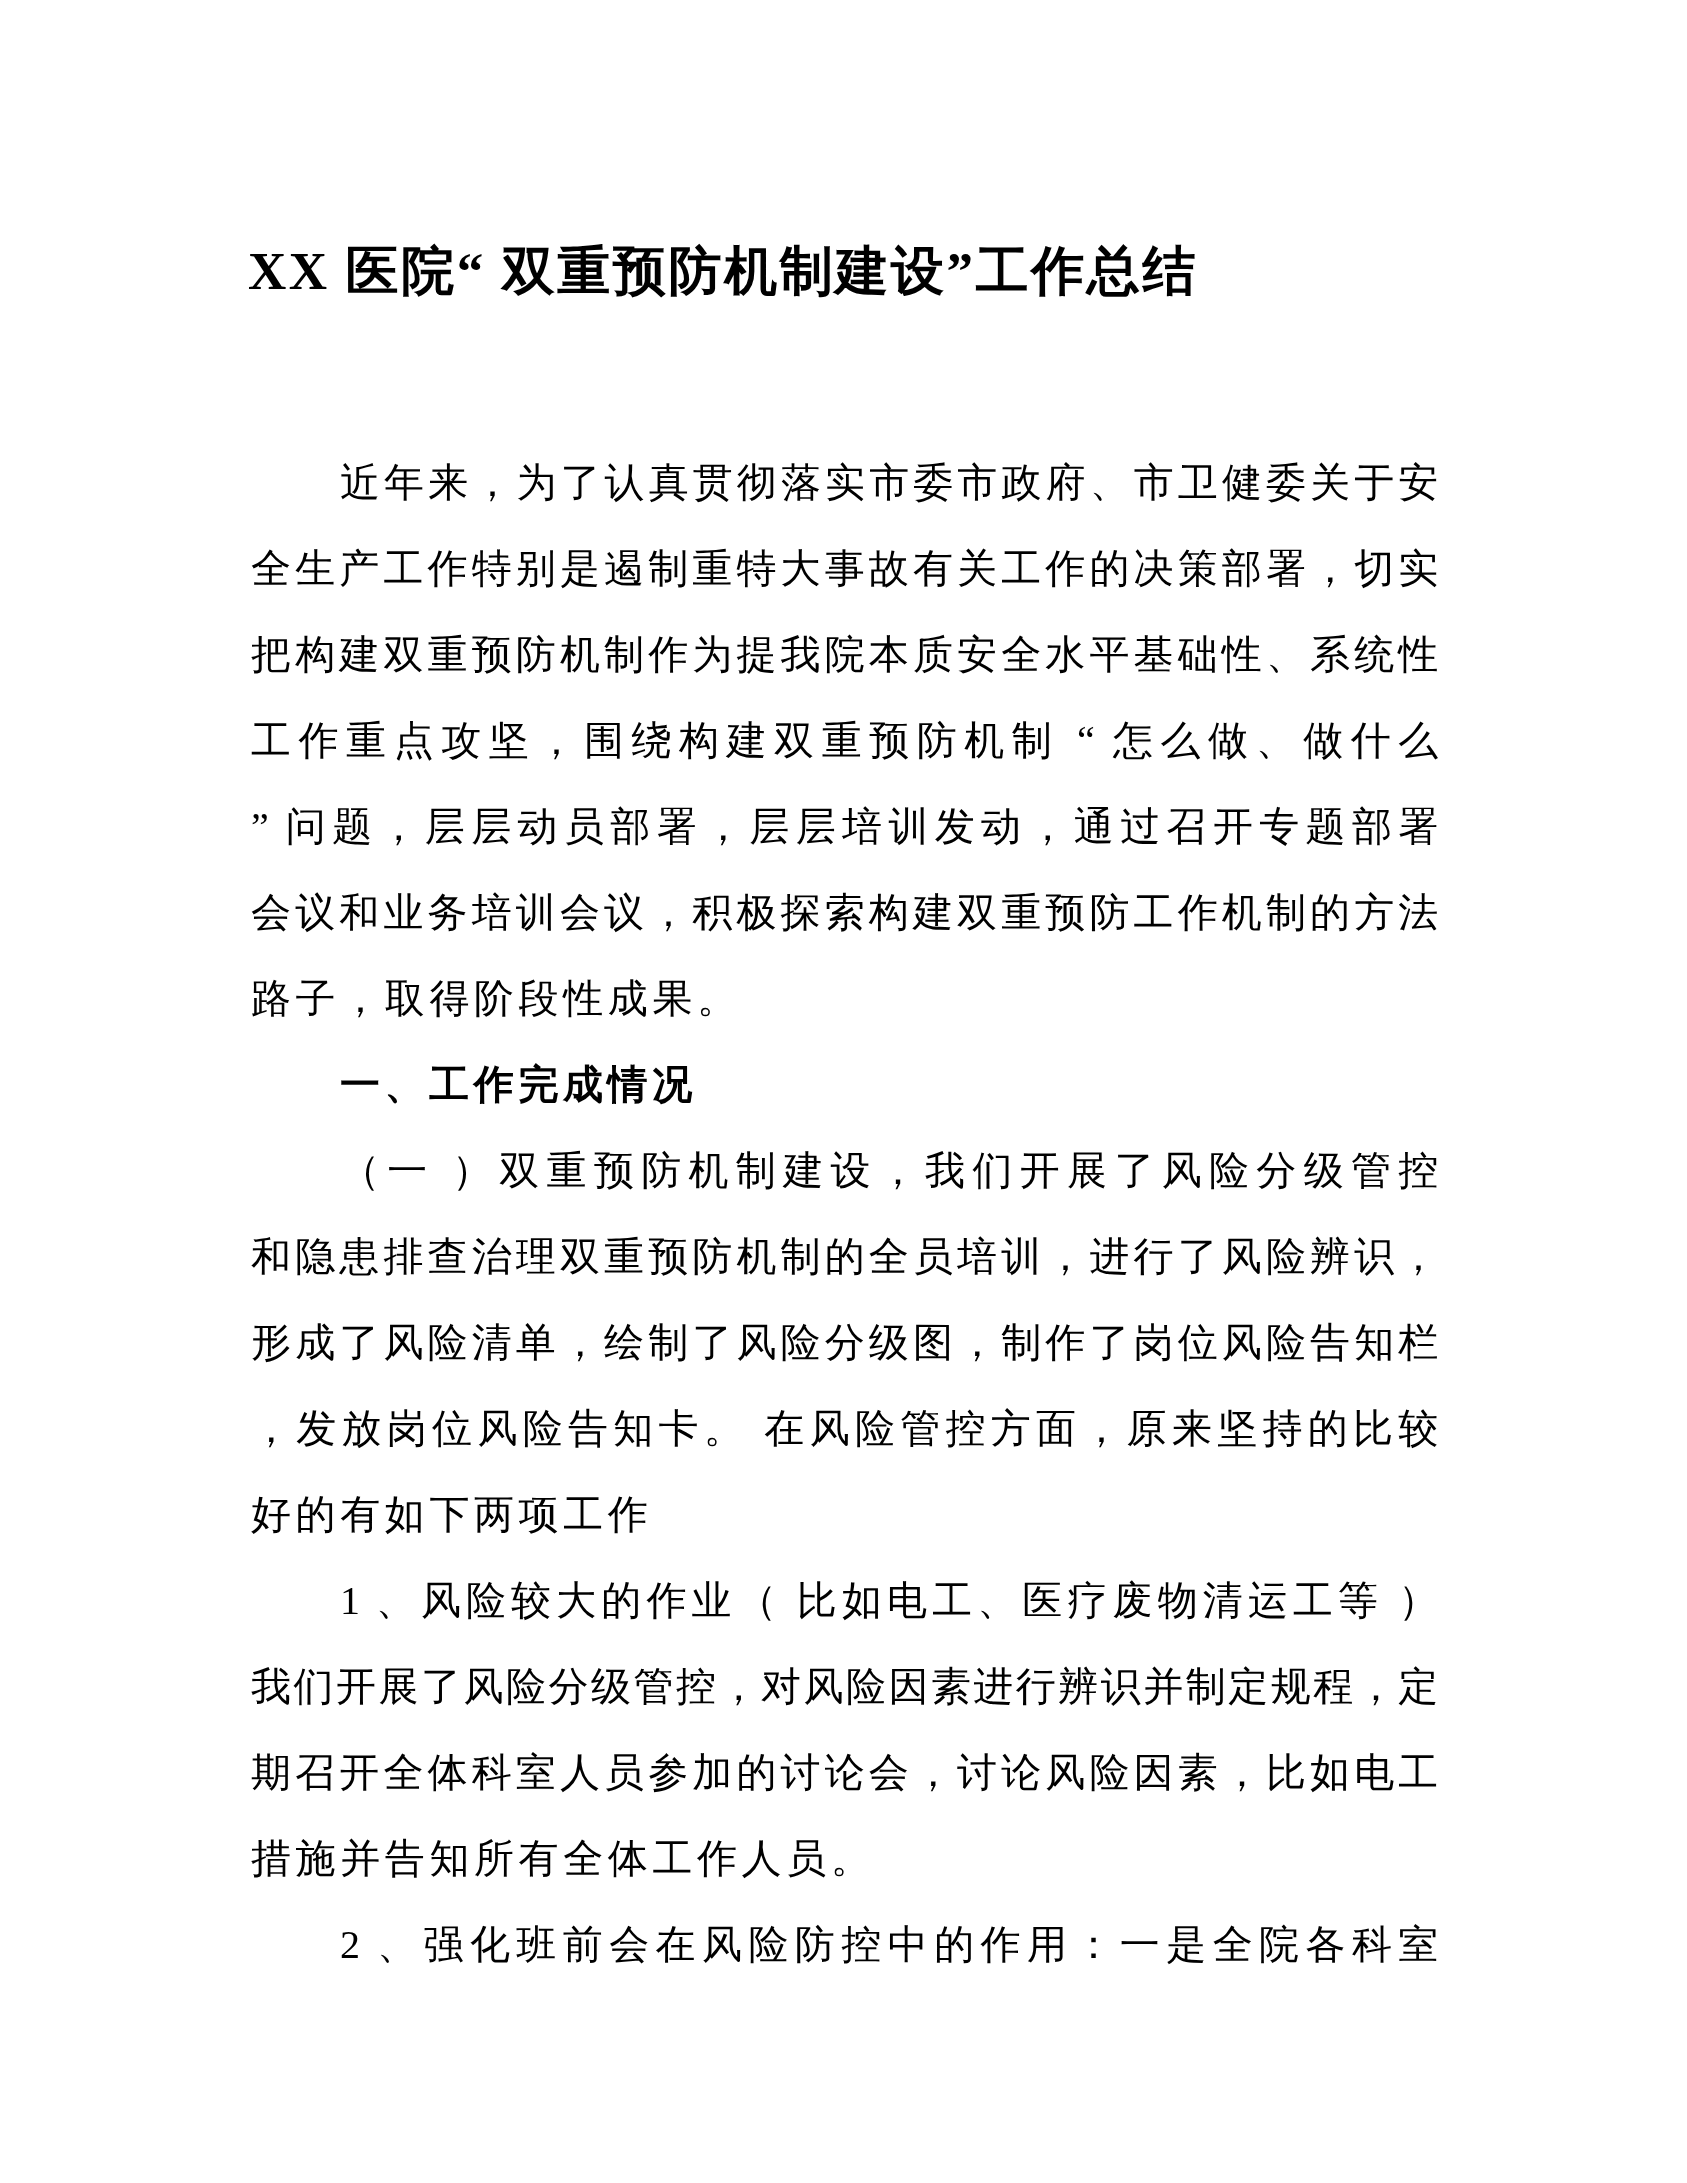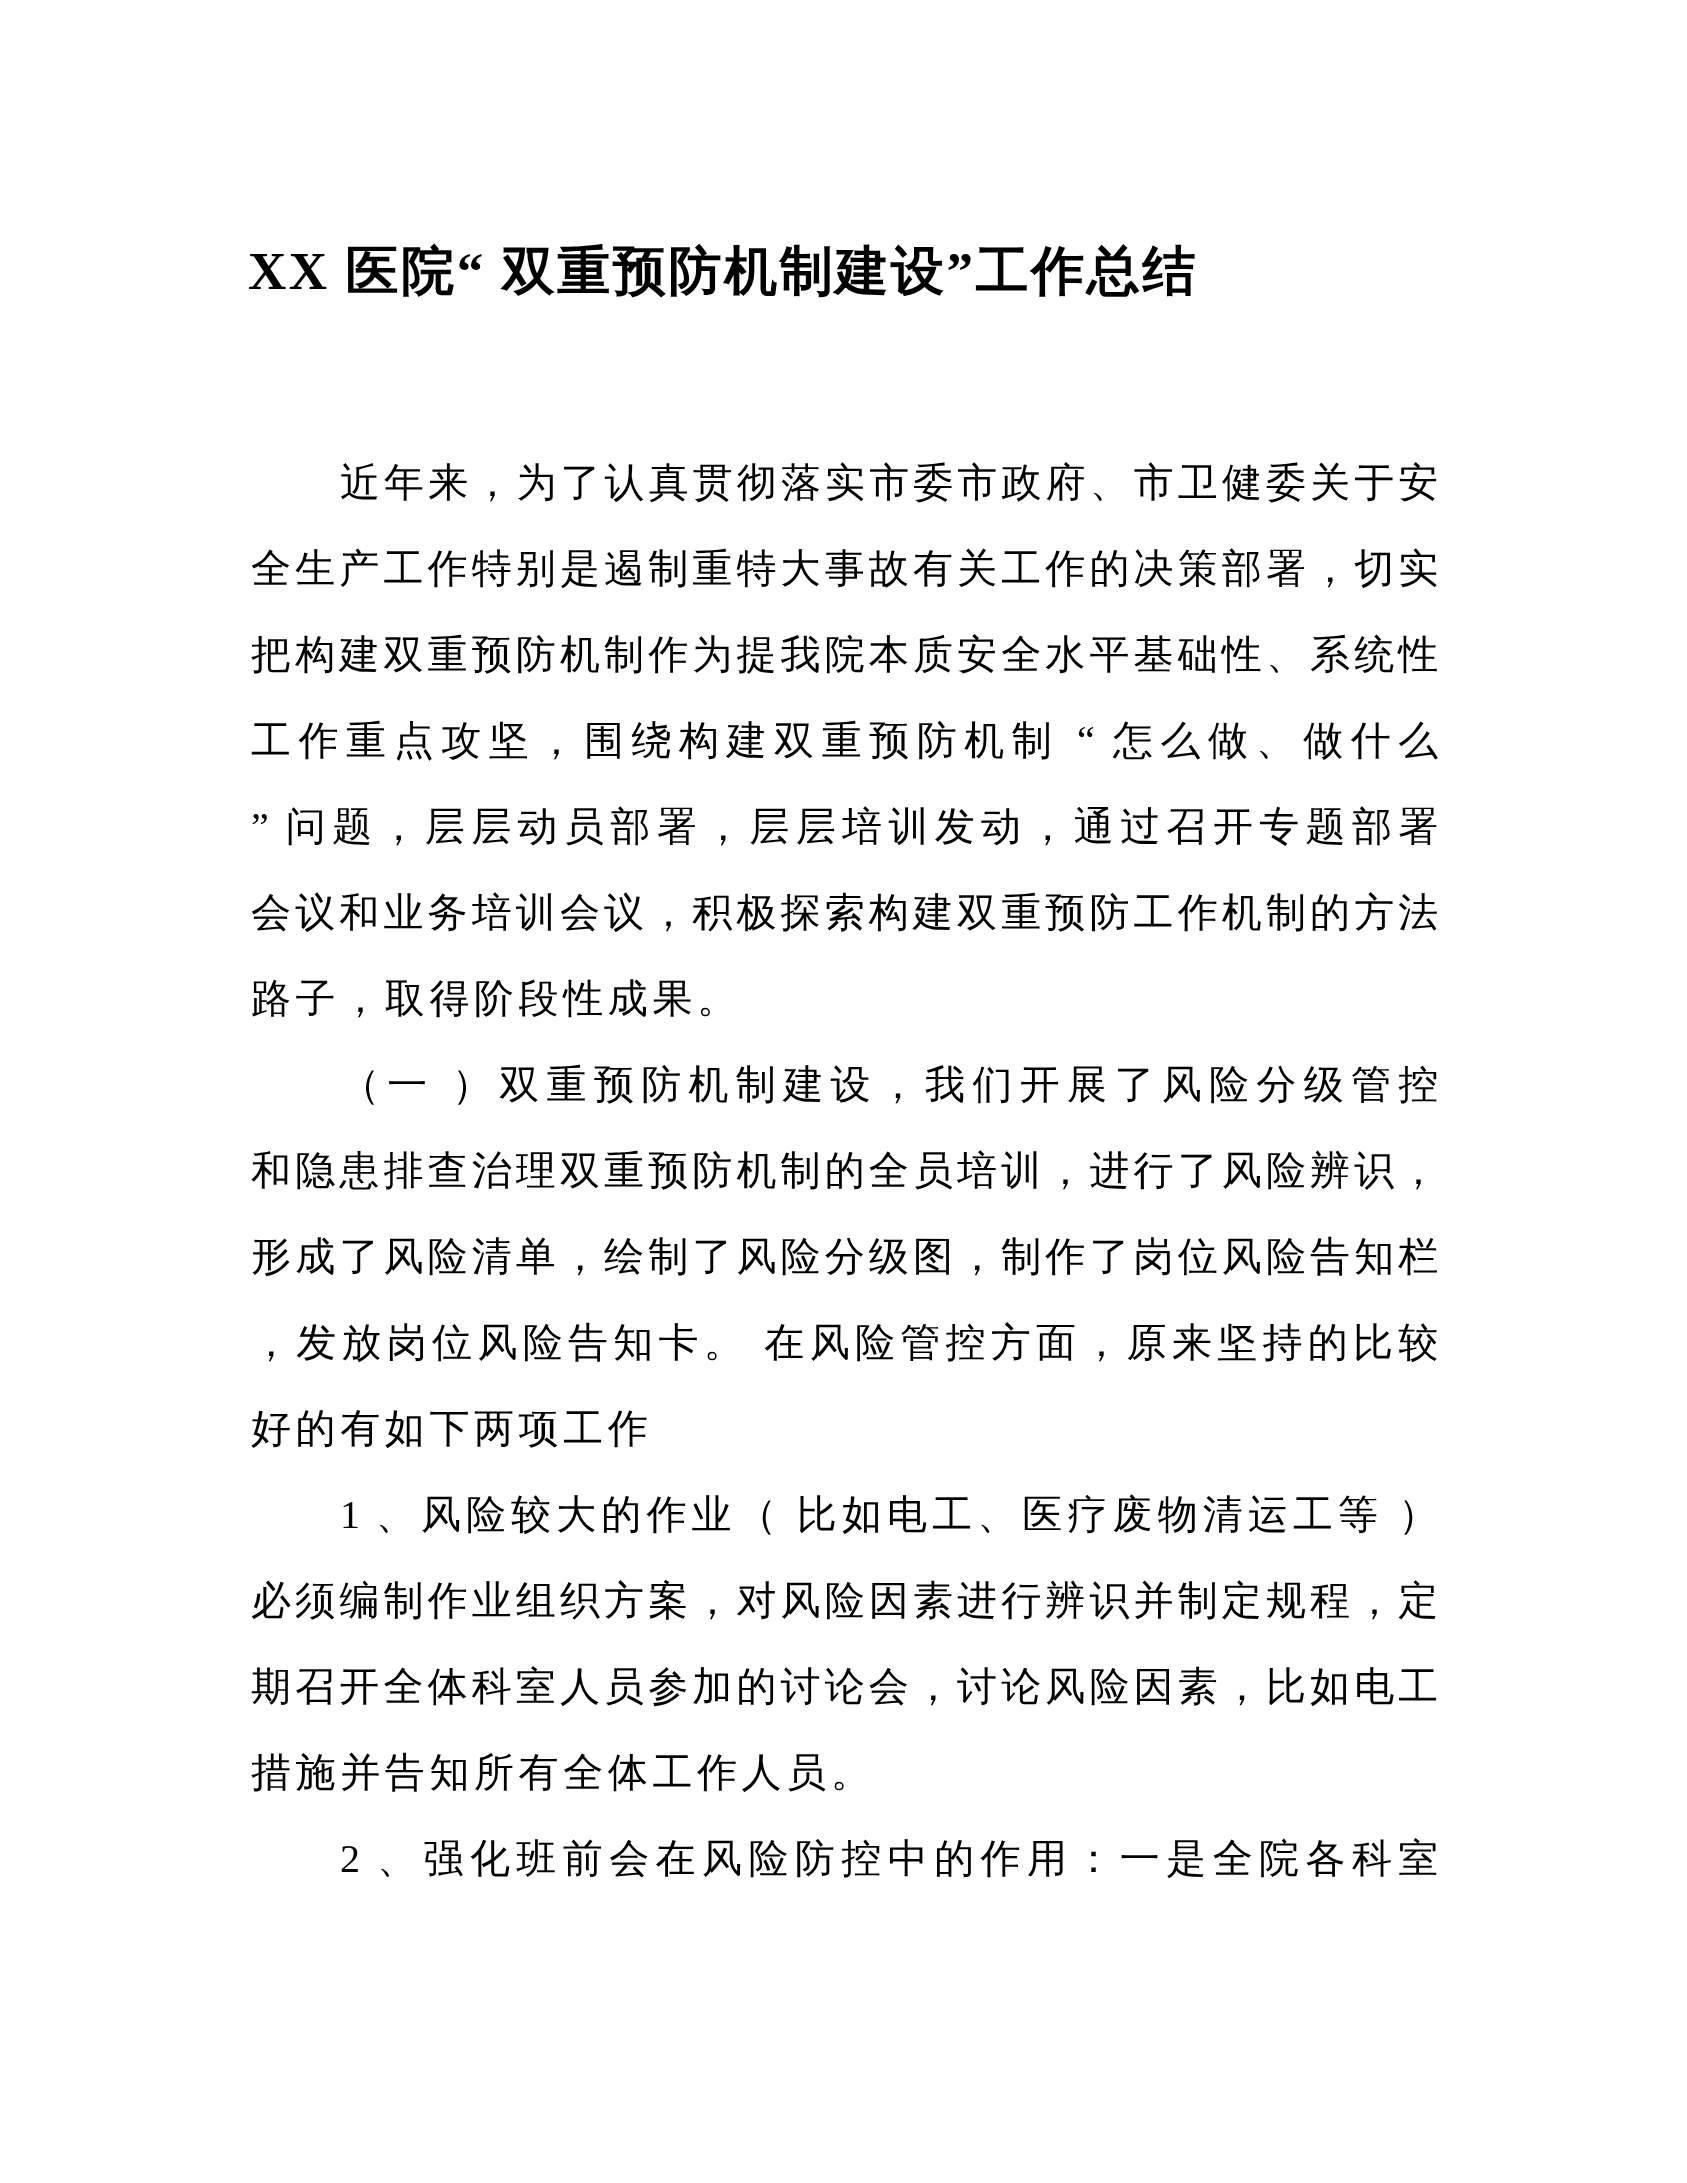--- a/index.html
+++ b/index.html
@@ -61,25 +61,26 @@
 <div class="page">
   <h1 class="doc-title">XX 医院“ 双重预防机制建设”工作总结</h1>
   <div class="doc-body">
       <div class="line indent">近年来，为了认真贯彻落实市委市政府、市卫健委关于安</div>
       <div class="line">全生产工作特别是遏制重特大事故有关工作的决策部署，切实</div>
       <div class="line">把构建双重预防机制作为提我院本质安全水平基础性、系统性</div>
       <div class="line">工作重点攻坚，围绕构建双重预防机制 “ 怎么做、做什么</div>
       <div class="line">” 问题，层层动员部署，层层培训发动，通过召开专题部署</div>
       <div class="line">会议和业务培训会议，积极探索构建双重预防工作机制的方法</div>
       <div class="line end">路子，取得阶段性成果。</div>
+      <div class="line end indent bold">一、工作完成情况</div>
       <div class="line indent">（一 ）双重预防机制建设，我们开展了风险分级管控</div>
       <div class="line">和隐患排查治理双重预防机制的全员培训，进行了风险辨识，</div>
       <div class="line">形成了风险清单，绘制了风险分级图，制作了岗位风险告知栏</div>
       <div class="line">，发放岗位风险告知卡。 在风险管控方面，原来坚持的比较</div>
       <div class="line end">好的有如下两项工作</div>
       <div class="line indent">1 、风险较大的作业（ 比如电工、医疗废物清运工等 ）</div>
-      <div class="line">必须编制作业组织方案，对风险因素进行辨识并制定规程，定</div>
+      <div class="line">我们开展了风险分级管控，对风险因素进行辨识并制定规程，定</div>
       <div class="line">期召开全体科室人员参加的讨论会，讨论风险因素，比如电工</div>
       <div class="line end">措施并告知所有全体工作人员。</div>
       <div class="line indent">2 、强化班前会在风险防控中的作用：一是全院各科室</div>
     </div>
 </div>
 
 
 </body></html>

